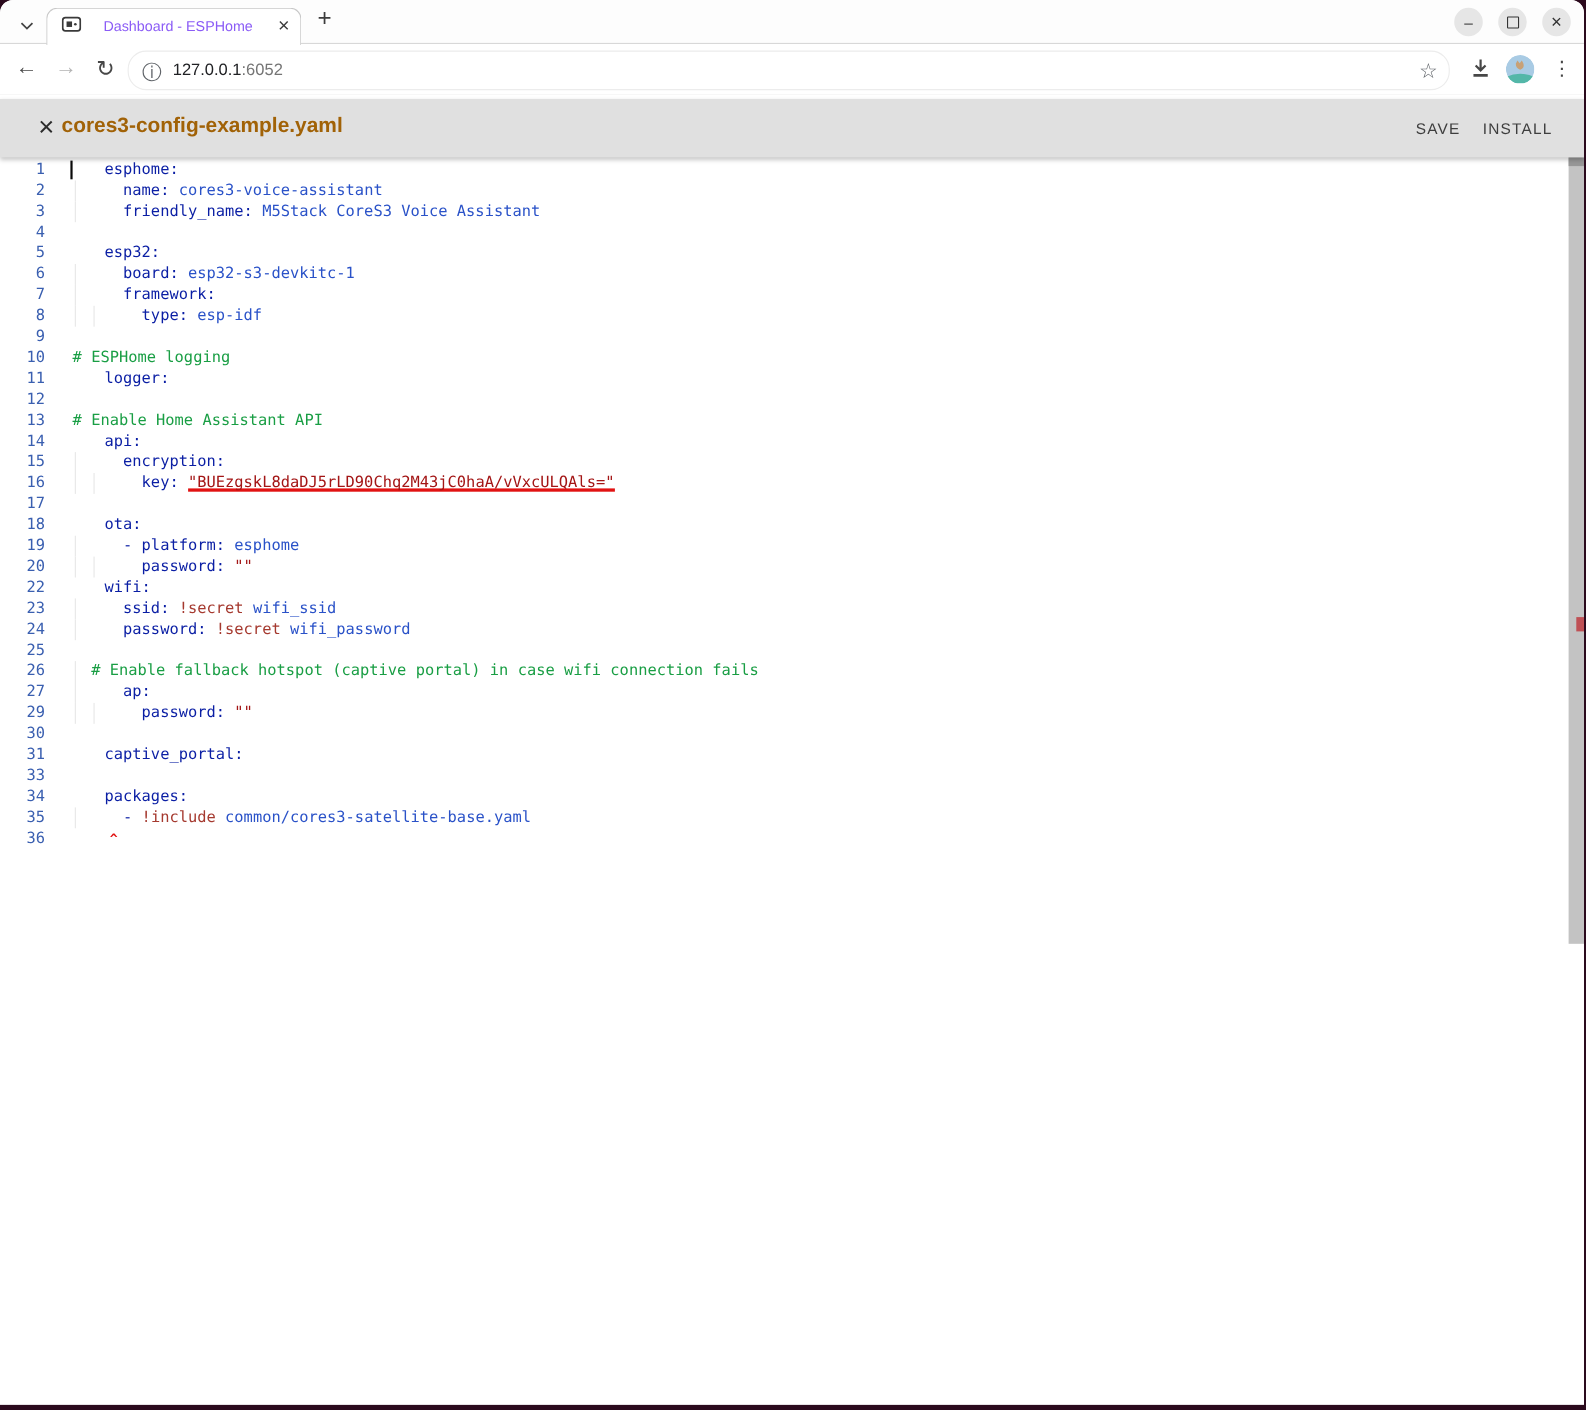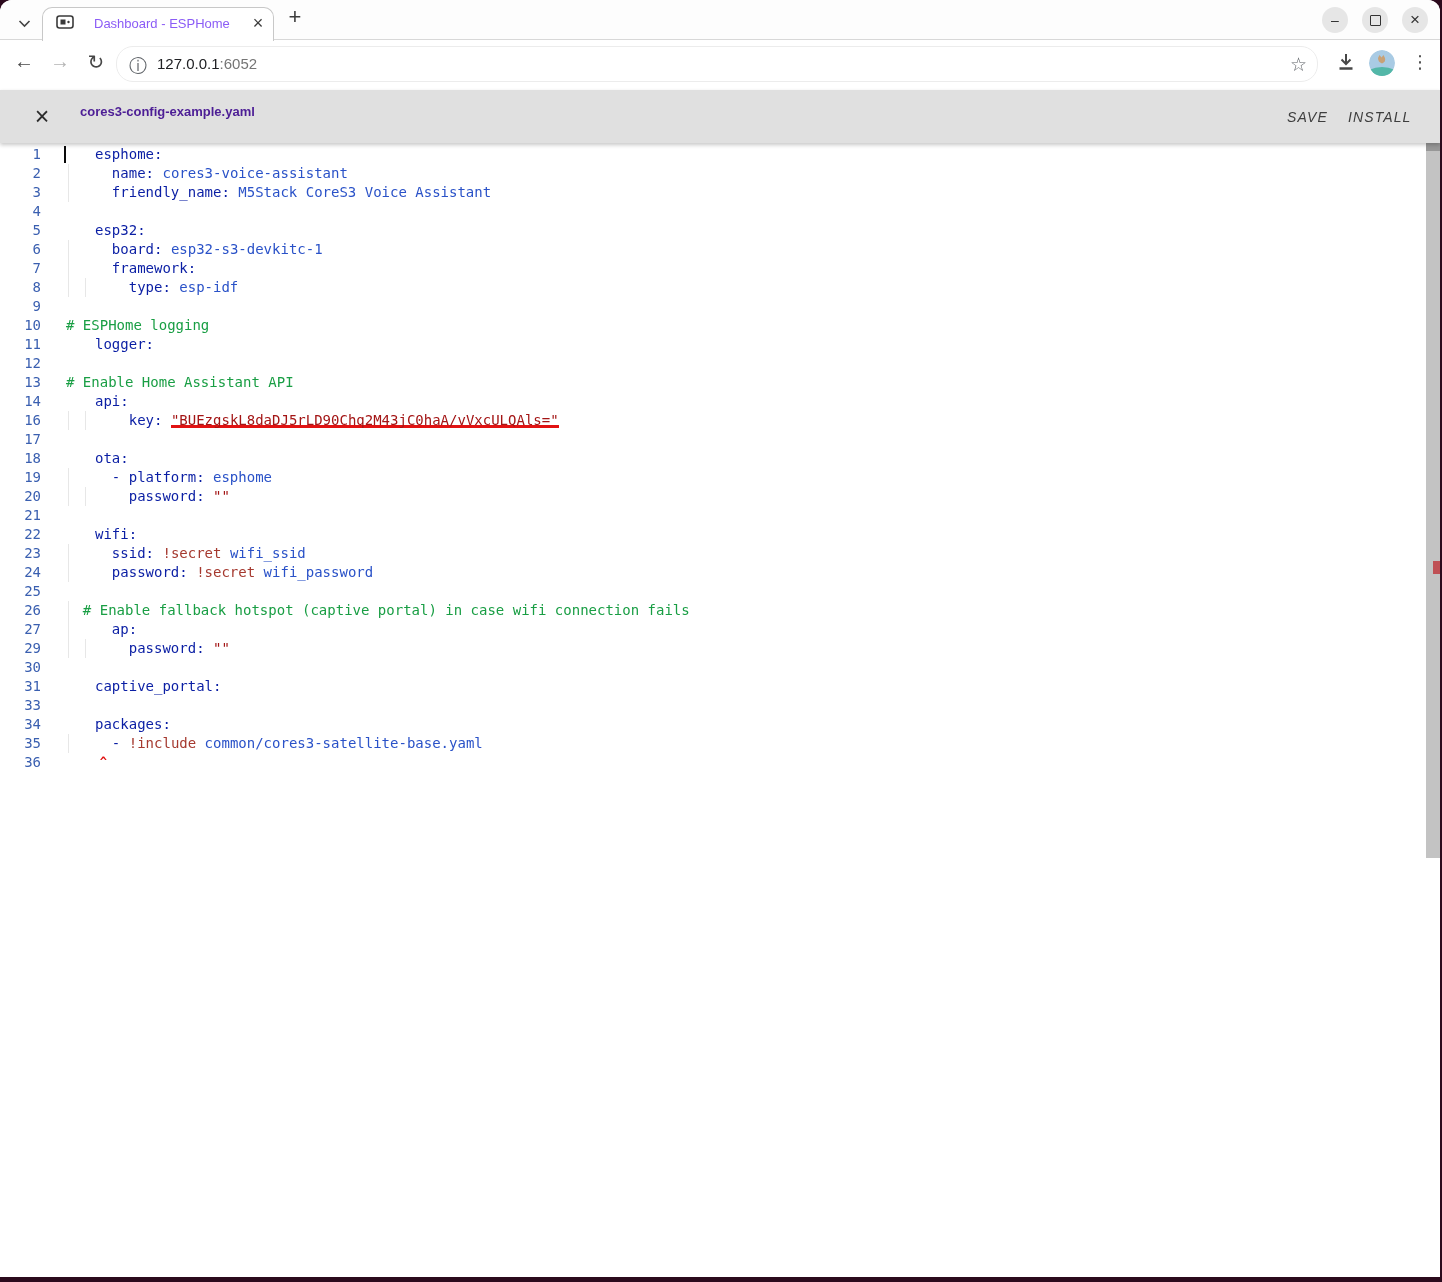--- a/index.html
+++ b/index.html
@@ -40,24 +40,24 @@
   .dl-ic{position:absolute;left:1336px;top:52px;cursor:pointer;}
   .avatar{position:absolute;left:1369px;top:50px;width:26px;height:26px;border-radius:50%;overflow:hidden;cursor:pointer;}
   .menu-ic{position:absolute;left:1410px;top:51px;font-size:18px;color:#474747;width:20px;text-align:center;cursor:pointer;}
 
   
   .page{position:absolute;left:0;top:86px;width:1440px;height:1191px;background:#ffffff;}
   .editor-header{position:absolute;left:0;top:4px;width:1440px;height:53px;background:#e0e0e0;
                  box-shadow:0 2px 4px rgba(0,0,0,0.22);z-index:3;}
   .eh-close{position:absolute;left:28px;top:9px;font-size:25px;color:#2c2c2c;width:28px;height:34px;
             text-align:center;line-height:34px;cursor:pointer;font-weight:400;}
-  .eh-title{position:absolute;left:80px;top:14px;font-size:13px;font-weight:bold;color:#4c1d95;}
+  .eh-title{position:absolute;left:56px;top:14px;font-size:19px;font-weight:bold;color:#a16207;}
   .eh-btn{position:absolute;top:10px;height:34px;border:none;background:transparent;font-size:14px;
           font-weight:500;letter-spacing:1.1px;color:#3e3e3e;cursor:pointer;
-          font-family:"Liberation Sans",sans-serif;padding:0 8px;font-style:italic;}
+          font-family:"Liberation Sans",sans-serif;padding:0 8px;}
   .eh-save{left:1279px;}
   .eh-install{left:1340px;}
 
   
   .code-area{position:absolute;left:0;top:59px;width:1426px;}
   .line{display:flex;height:19px;line-height:19px;font-family:"DejaVu Sans Mono",monospace;font-size:14px;}
   .gutter{width:41px;text-align:right;color:var(--c-linenum);flex:none;user-select:none;}
   .code{margin-left:25px;position:relative;white-space:pre;flex:1;}
   .guide{position:absolute;top:0;width:1px;height:19px;background:#e7e7e7;}
   .cursor{position:absolute;left:-2px;top:1px;width:2px;height:17px;background:#0a0a0a;}
@@ -198,42 +198,42 @@
           </div>
           <div class="line">
             <div class="gutter">13</div>
             <div class="code"><span class="tk-comment"># Enable Home Assistant API</span></div>
           </div>
           <div class="line">
             <div class="gutter">14</div>
             <div class="code"><span class="tk-key">api:</span></div>
           </div>
           <div class="line">
+            <div class="gutter">15</div>
+            <div class="code"><span class="guide" style="left: 2px;"></span><span class="tk-key">  encryption:</span></div>
+          </div>
+          <div class="line">
             <div class="gutter">16</div>
             <div class="code"><span class="guide" style="left: 2px;"></span><span class="guide" style="left: 18.86px;"></span><span class="tk-key">    key:</span><span class="tk-plain"> </span><span class="tk-string-err">"BUEzgskL8daDJ5rLD90Chq2M43jC0haA/vVxcULQAls="</span></div>
           </div>
           <div class="line">
             <div class="gutter">17</div>
             <div class="code"></div>
           </div>
           <div class="line">
             <div class="gutter">18</div>
             <div class="code"><span class="tk-key">ota:</span></div>
           </div>
           <div class="line">
             <div class="gutter">19</div>
             <div class="code"><span class="guide" style="left: 2px;"></span><span class="tk-key">  - platform:</span><span class="tk-plain"> </span><span class="tk-value">esphome</span></div>
           </div>
           <div class="line">
             <div class="gutter">20</div>
             <div class="code"><span class="guide" style="left: 2px;"></span><span class="guide" style="left: 18.86px;"></span><span class="tk-key">    password:</span><span class="tk-plain"> </span><span class="tk-string">""</span></div>
-          </div>
-          <div class="line">
-            <div class="gutter">21</div>
-            <div class="code"></div>
           </div>
           <div class="line">
             <div class="gutter">22</div>
             <div class="code"><span class="tk-key">wifi:</span></div>
           </div>
           <div class="line">
             <div class="gutter">23</div>
             <div class="code"><span class="guide" style="left: 2px;"></span><span class="tk-key">  ssid:</span><span class="tk-plain"> </span><span class="tk-tag">!secret</span><span class="tk-plain"> </span><span class="tk-value">wifi_ssid</span></div>
           </div>
           <div class="line">

